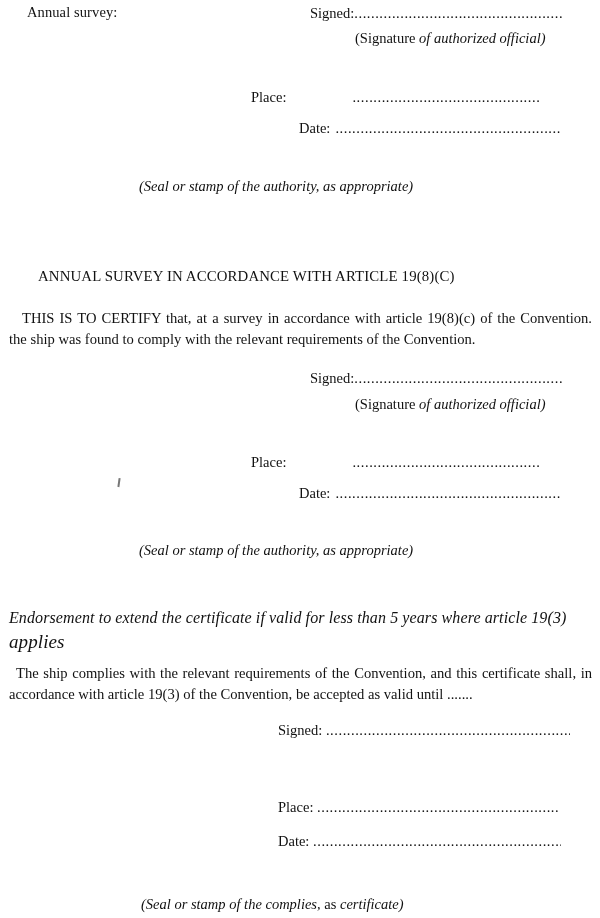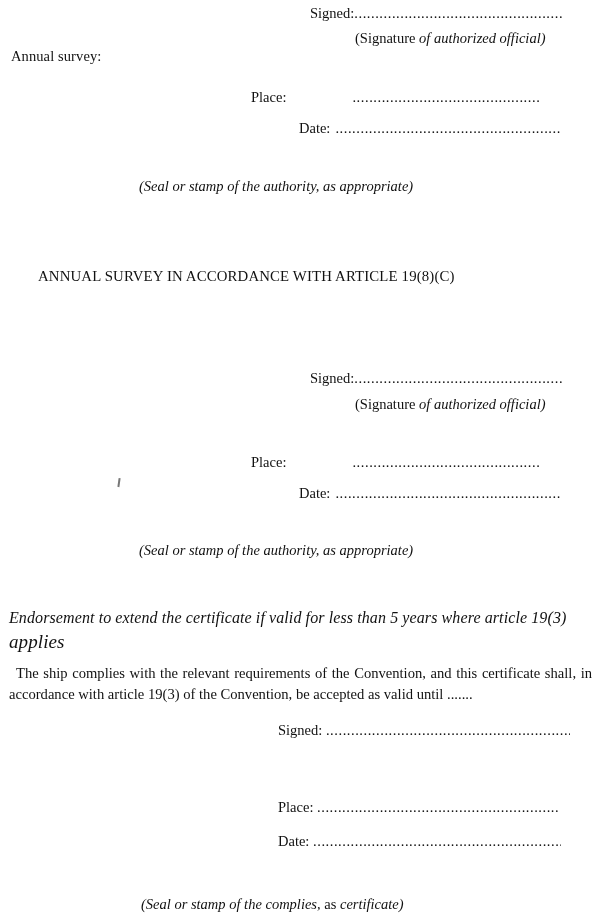--- a/index.html
+++ b/index.html
@@ -82,21 +82,21 @@
     position: absolute;
     background: #4a4a4a;
     opacity: .75;
   }
 </style>
 </head>
 <body>
 
 <div class="page">
 
-  <div class="t" style="left:11px; top:5px;margin-top:44px;">Annual survey:</div>
+  <div class="t" style="left:27px; top:5px;">Annual survey:</div>
 
   <div class="field" style="left:310px; top:5px;">
     <span class="lbl">Signed:</span>
     <span class="dots" style="width:254px;">..................................................</span>
   </div>
 
   <div class="caption" style="left:355px; top:30px;"><span class="rom">(Signature </span><span>of authorized official)</span></div>
 
   <div class="field" style="left:251px; top:89px;">
     <span class="lbl">Place:</span>
@@ -107,20 +107,21 @@
   <div class="field" style="left:299px; top:120px;">
     <span class="lbl">Date:</span>
     <span class="gap" style="width:5px;"></span>
     <span class="dots" style="width:238px;">......................................................</span>
   </div>
 
   <div class="caption" style="left:139px; top:178px;">(Seal or stamp of the authority, as appropriate)</div>
 
   <div class="heading" style="left:9px; top:268px;">ANNUAL SURVEY IN ACCORDANCE WITH ARTICLE 19(8)(C)</div>
 
+  <div class="para" style="left:9px; top:308px; width:583px;"><span class="indent"></span><span>THIS IS TO CERTIFY that, at a survey in accordance with article 19(8)(c) of the Convention. the ship was found to comply with the relevant requirements of the Convention.</span></div>
 
   <div class="field" style="left:310px; top:370px;">
     <span class="lbl">Signed:</span>
     <span class="dots" style="width:254px;">..................................................</span>
   </div>
 
   <div class="caption" style="left:355px; top:396px;"><span class="rom">(Signature </span><span>of authorized official)</span></div>
 
   <div class="field" style="left:251px; top:454px;">
     <span class="lbl">Place:</span>

